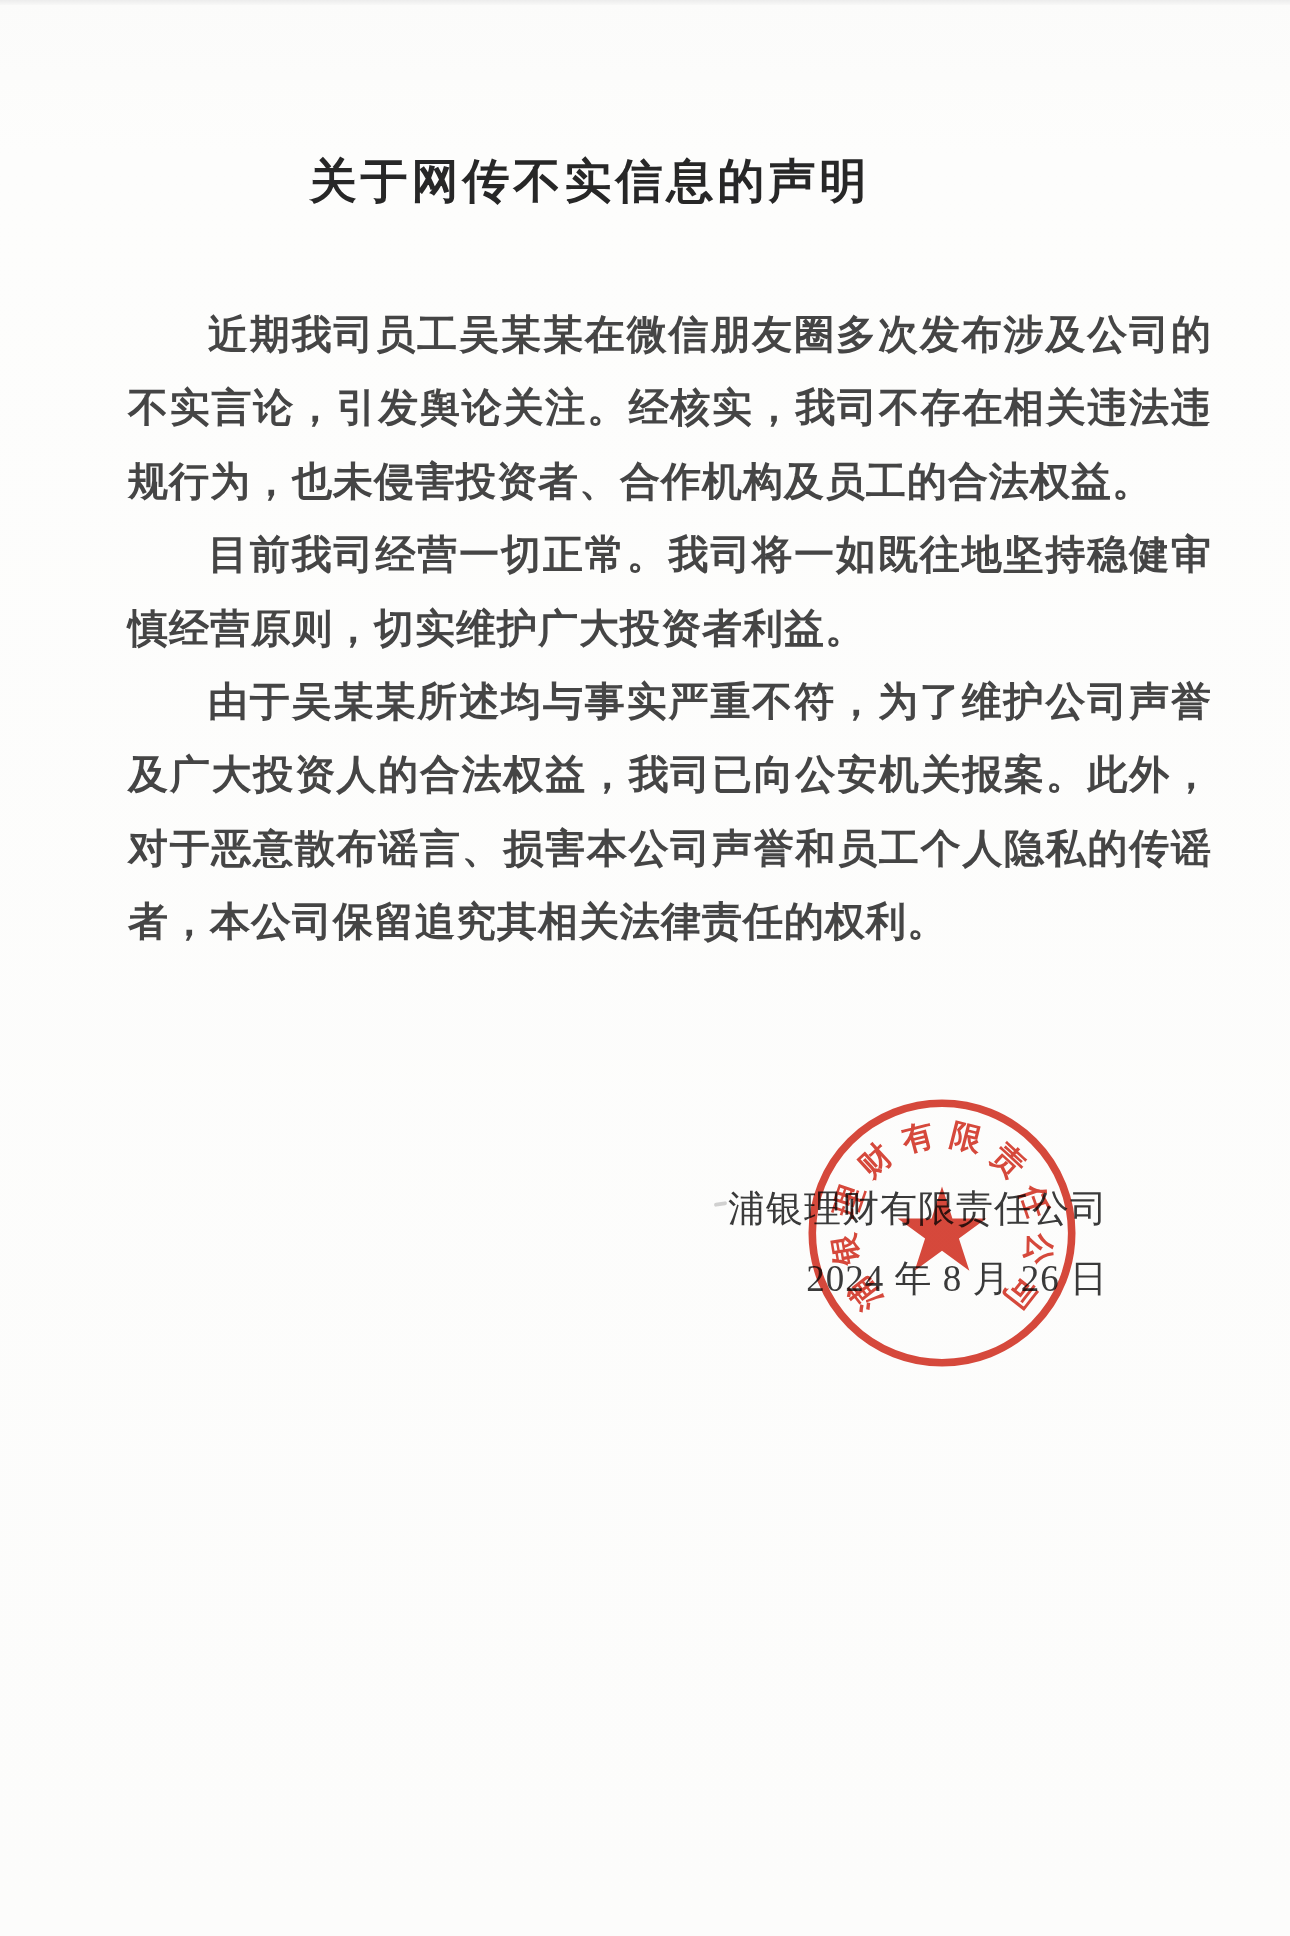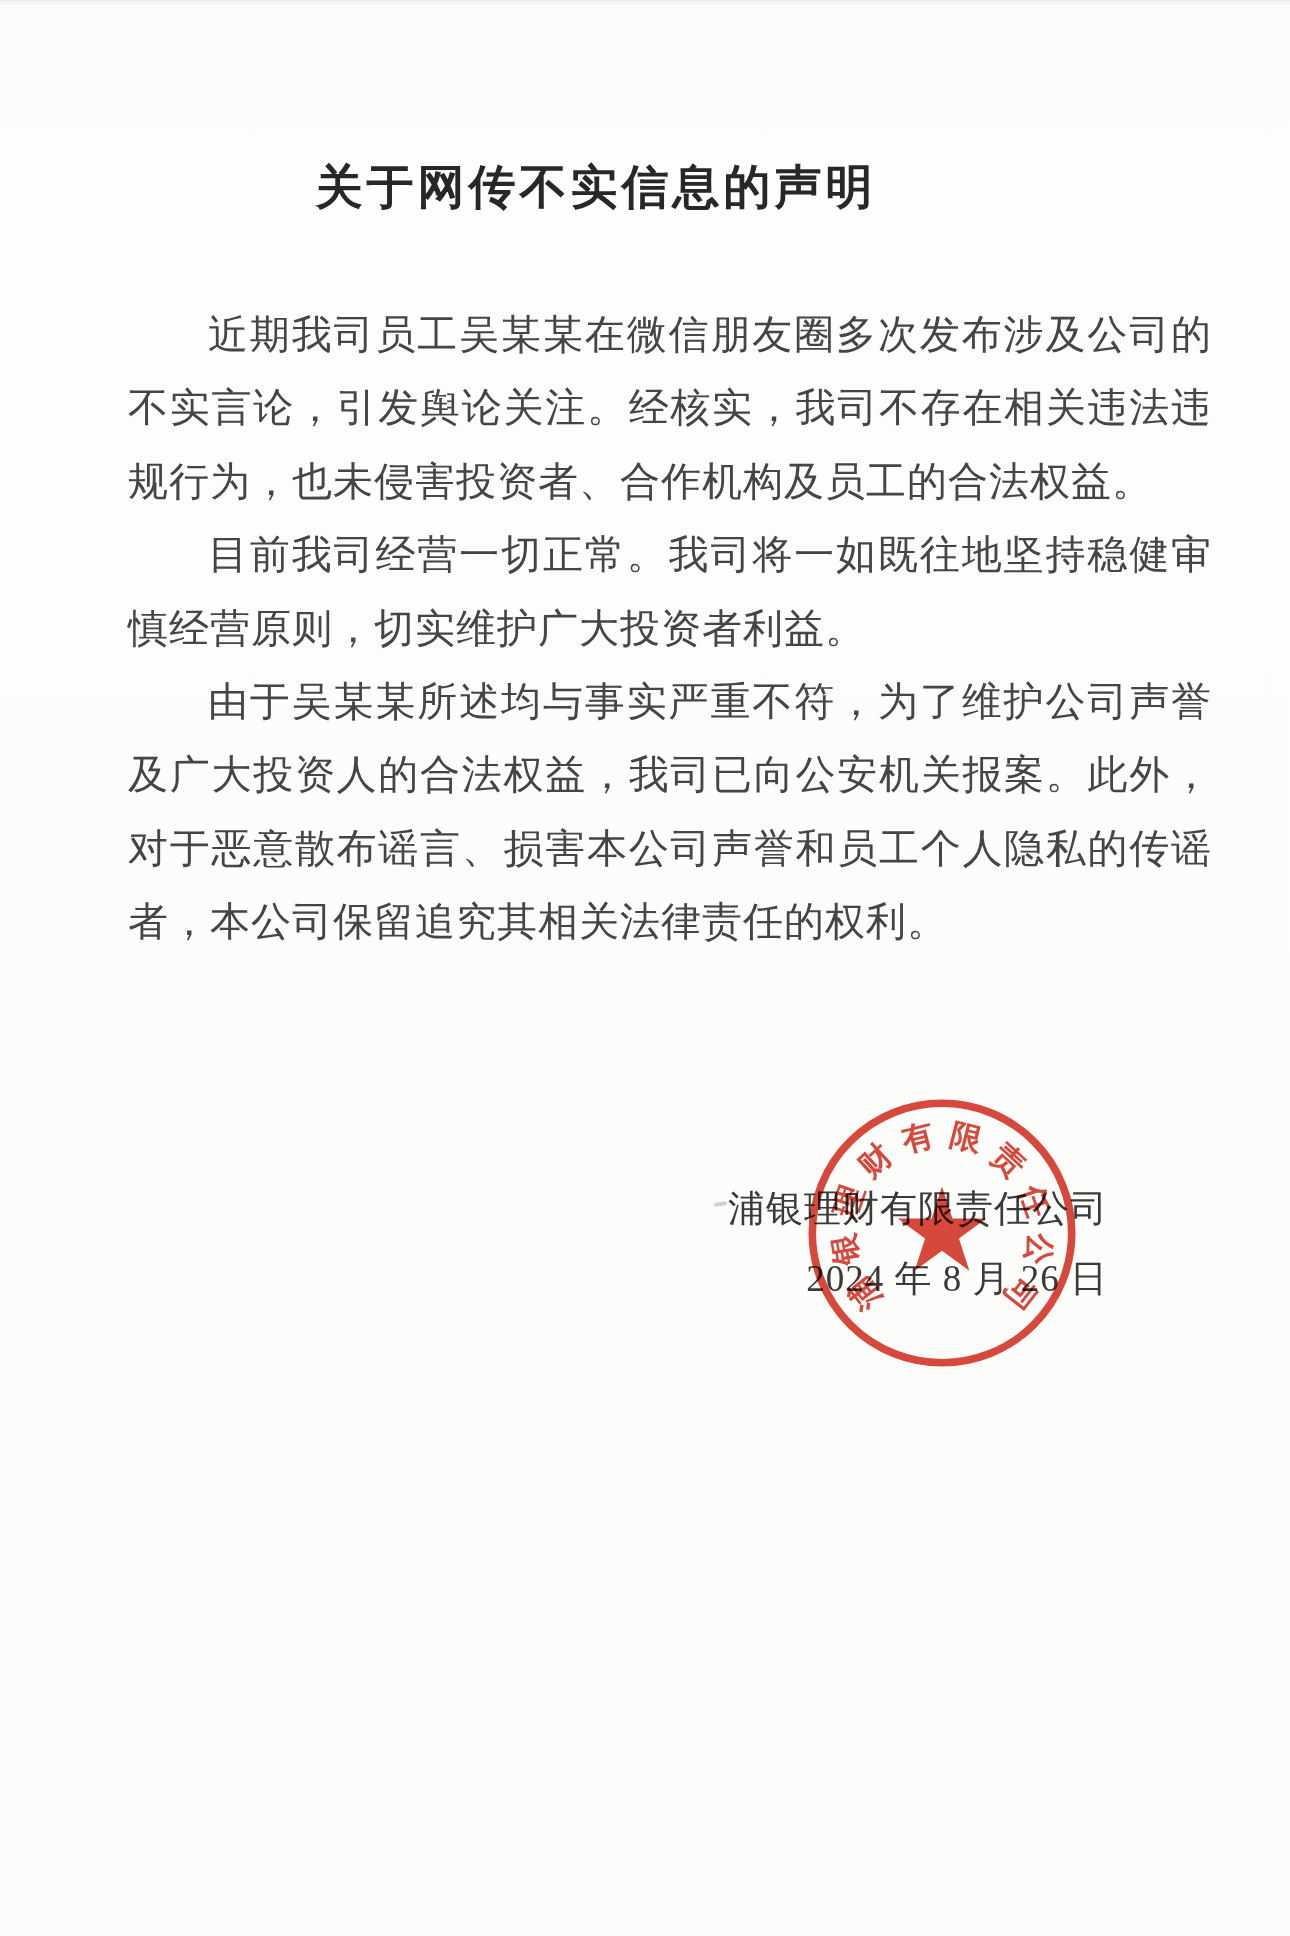--- a/index.html
+++ b/index.html
@@ -13,33 +13,34 @@
   .page{
     position:absolute;inset:0;
     background:linear-gradient(180deg,#fbfbfa 0%, #fdfdfc 8%, #fcfcfb 100%);
   }
   .top-edge{
     position:absolute;top:0;left:0;width:100%;height:5px;
     background:linear-gradient(180deg,#ececec,#f8f8f7);
   }
   .title{
     position:absolute;top:150px;left:0;width:1180px;
-    margin:6px;text-align:center;
+    margin:0;text-align:center;
     font-size:47px;font-weight:700;color:#272727;
     letter-spacing:4px;
   }
   .body-text{
     position:absolute;top:298px;left:128px;width:1084px;
     font-size:40px;line-height:73.4px;color:#454545;
     letter-spacing:1px;
     text-align:justify;
   }
   .body-text p{
     margin:0;
     text-indent:2em;
+    font-weight:bold;
   }
   .sig-company{
     position:absolute;top:1184px;right:182px;
     font-size:37px;color:#3a3a3a;letter-spacing:1px;
     white-space:nowrap;
   }
   .sig-date{
     position:absolute;top:1254px;right:182px;
     font-size:37px;color:#3a3a3a;letter-spacing:1px;
     white-space:nowrap;

